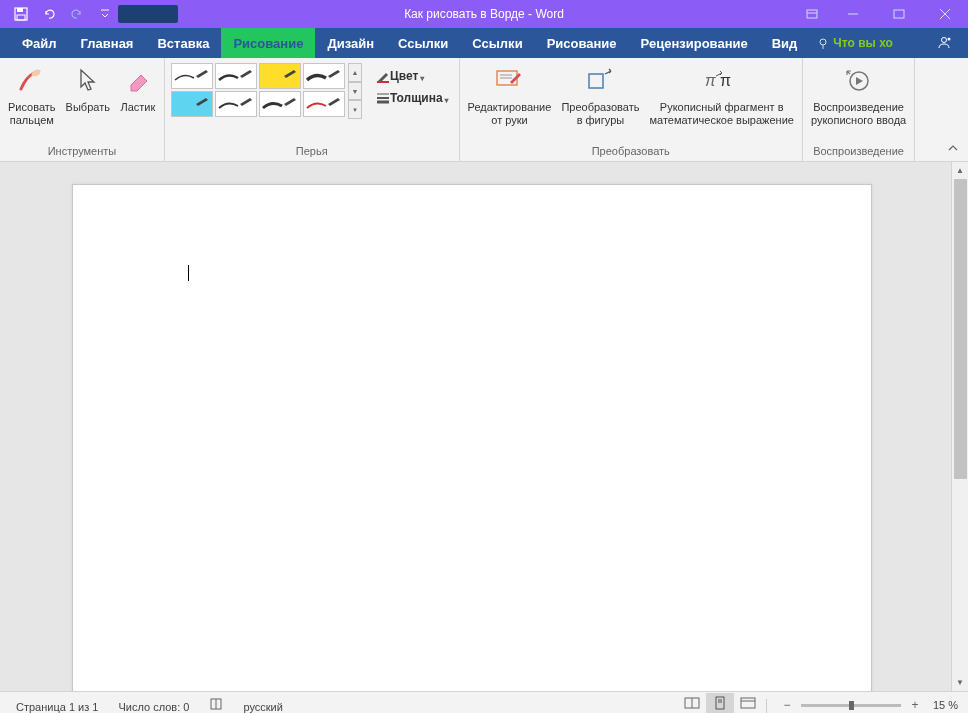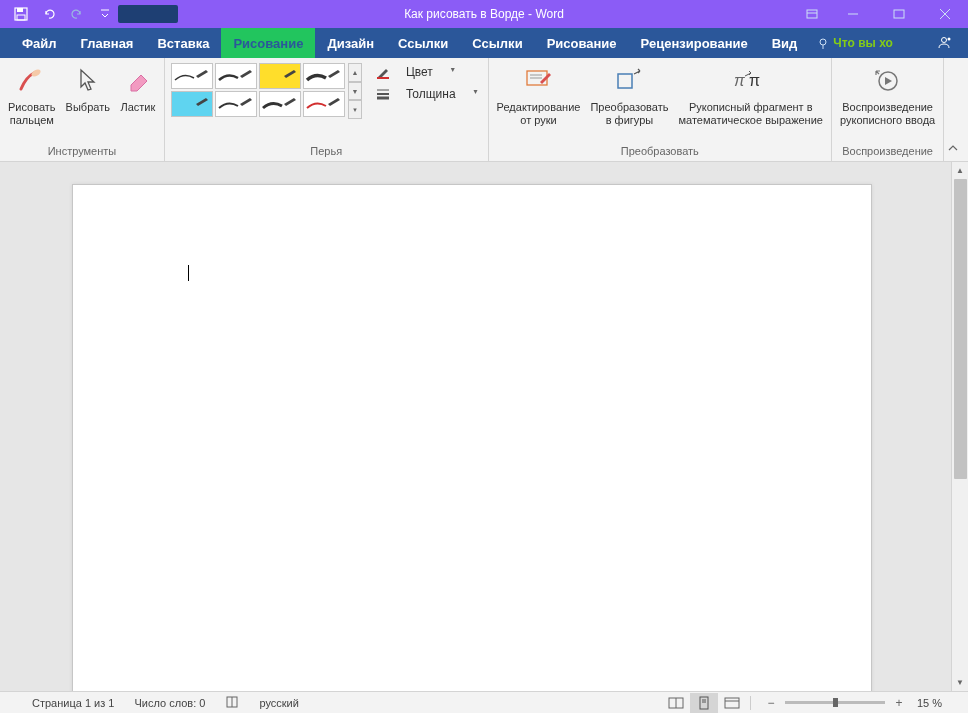--- a/index.html
+++ b/index.html
@@ -26,33 +26,33 @@
 
 .big-btn { display: flex; flex-direction: column; align-items: center; justify-content: flex-start; padding: 2px 4px; cursor: pointer; min-width: 44px; }
 .big-btn .icon-slot { height: 36px; display: flex; align-items: center; justify-content: center; }
 .big-btn .btn-label { font-size: 11px; text-align: center; line-height: 13px; margin-top: 2px; color: #333; }
 
 .pen-gallery { display: grid; grid-template-columns: repeat(4, 42px); grid-template-rows: repeat(2, 26px); gap: 2px; padding: 2px; }
 .pen-item { border: 1px solid #c5c5c5; background: #fff; cursor: pointer; display: flex; align-items: center; justify-content: center; overflow: hidden; }
 .gallery-scroll { display: flex; flex-direction: column; width: 14px; margin-left: 1px; }
 .gallery-scroll div { flex: 1; border: 1px solid #c5c5c5; background: #f0f0f0; display: flex; align-items: center; justify-content: center; font-size: 7px; color: #666; cursor: pointer; }
 
-.small-btn { display: flex; align-items: flex-start; gap: 16px; padding: 2px 6px; cursor: pointer; font-size: 12px; color: #333; height: 22px; }
+.small-btn { display: flex; align-items: flex-end; gap: 0; padding: 2px 6px; cursor: pointer; font-size: 12px; color: #333; height: 22px; font-weight: bold; }
 .small-chev { font-size: 8px; color: #666; margin-left: 2px; }
 
 .collapse-btn { position: absolute; right: 6px; bottom: 4px; font-size: 10px; color: #666; cursor: pointer; padding: 2px 4px; }
 
 .doc-area { height: 529px; background: #e6e6e6; position: relative; overflow: hidden; }
 .vscroll { position: absolute; right: 0; top: 0; width: 17px; height: 100%; background: #f0f0f0; border-left: 1px solid #d4d4d4; }
 .vscroll-up, .vscroll-down { height: 17px; background: #f0f0f0; display: flex; align-items: center; justify-content: center; font-size: 8px; color: #666; cursor: pointer; }
 .vscroll-thumb { position: absolute; top: 17px; left: 2px; width: 13px; height: 300px; background: #c2c2c2; border-radius: 1px; cursor: pointer; }
 .page { position: absolute; left: 72px; top: 22px; width: 800px; height: 560px; background: #fff; border: 1px solid #c6c6c6; box-shadow: 0 0 4px rgba(0,0,0,0.08); }
 .cursor { position: absolute; left: 115px; top: 80px; width: 1px; height: 16px; background: #000; }
 
-.statusbar { height: 22px; background: #f3f3f3; border-top: 1px solid #d4d4d4; display: flex; align-items: center; font-size: 11px; color: #444; padding: 0 22px; }
+.statusbar { height: 22px; background: #f3f3f3; border-top: 1px solid #d4d4d4; display: flex; align-items: flex-end; font-size: 11px; color: #444; padding: 0 6px; }
 .sb-item { padding: 0 10px; cursor: pointer; }
 .sb-spacer { flex: 1; }
 .view-btns { display: flex; gap: 0; }
 .view-btn { width: 28px; height: 20px; display: flex; align-items: center; justify-content: center; cursor: pointer; color: #666; }
 .view-btn.active { background: #d5d5d5; }
 .zoom { display: flex; align-items: center; gap: 6px; margin-left: 8px; }
 .zoom-slider { width: 100px; height: 3px; background: #bbb; position: relative; cursor: pointer; }
 .zoom-thumb { position: absolute; left: 48px; top: -3px; width: 5px; height: 9px; background: #666; }
 .zoom-btn { width: 16px; height: 16px; display: flex; align-items: center; justify-content: center; cursor: pointer; color: #666; font-size: 12px; }
 .sep { width: 1px; height: 14px; background: #ccc; margin: 0 4px; }

